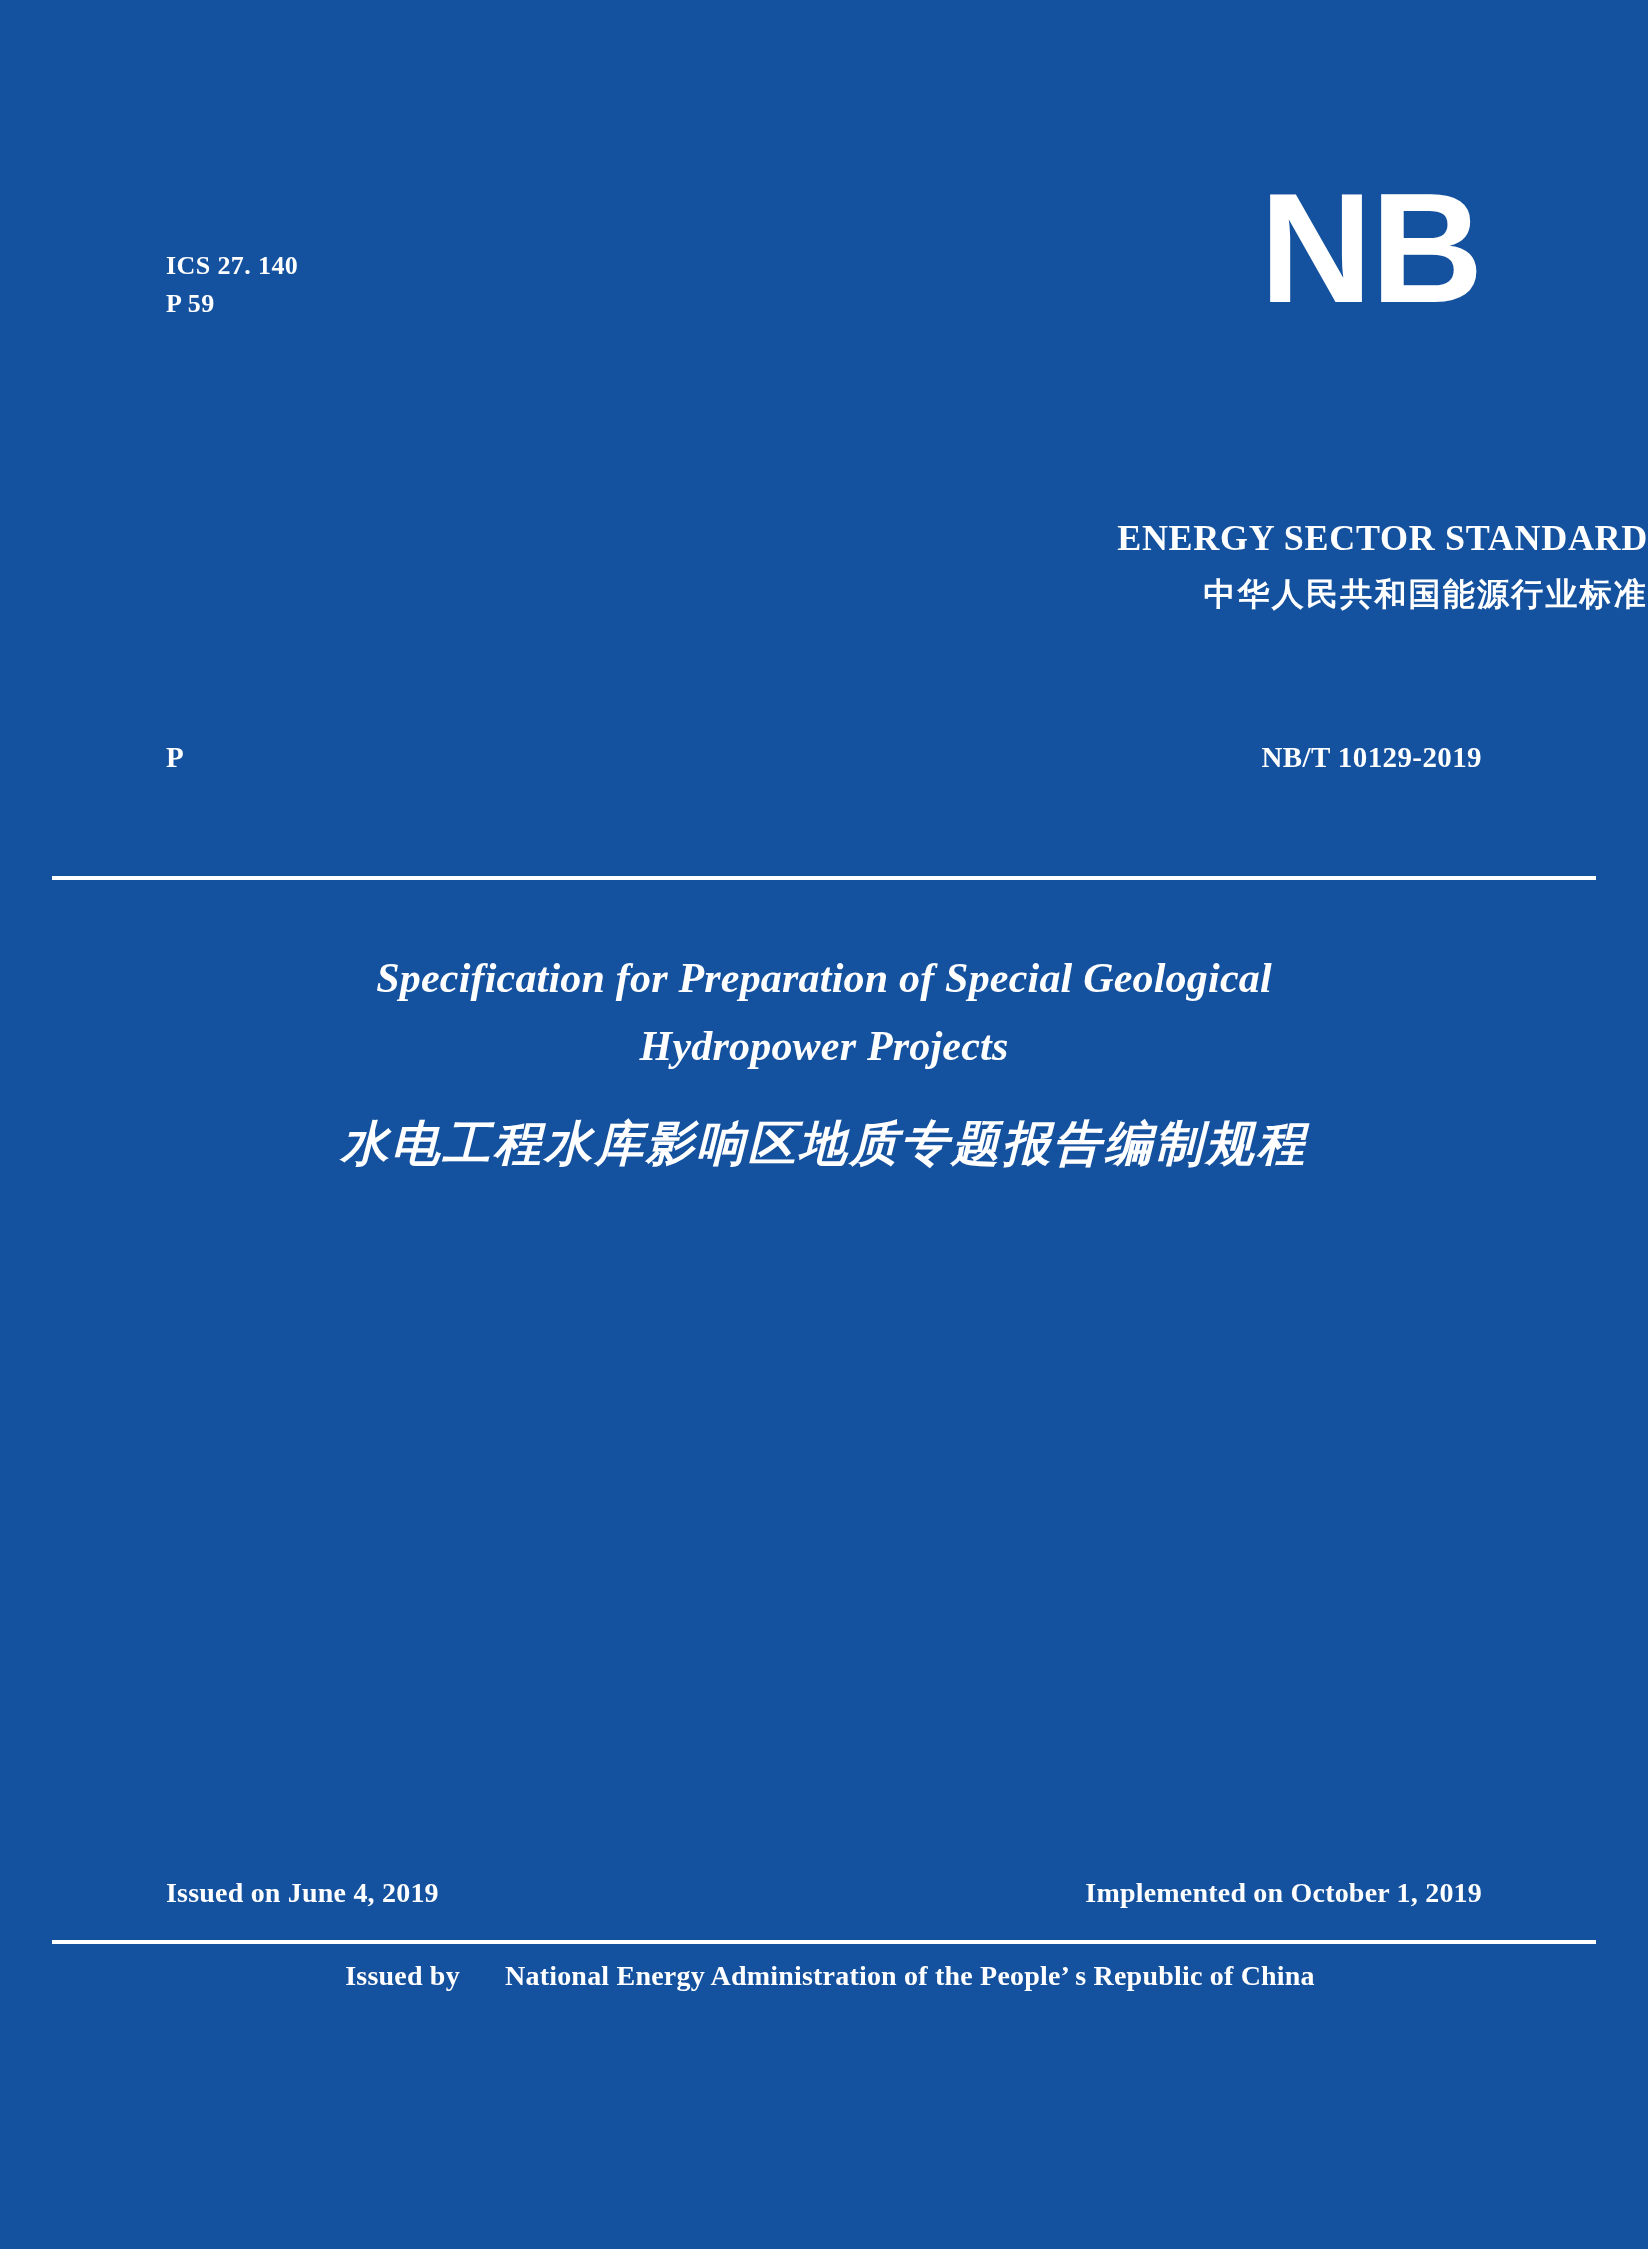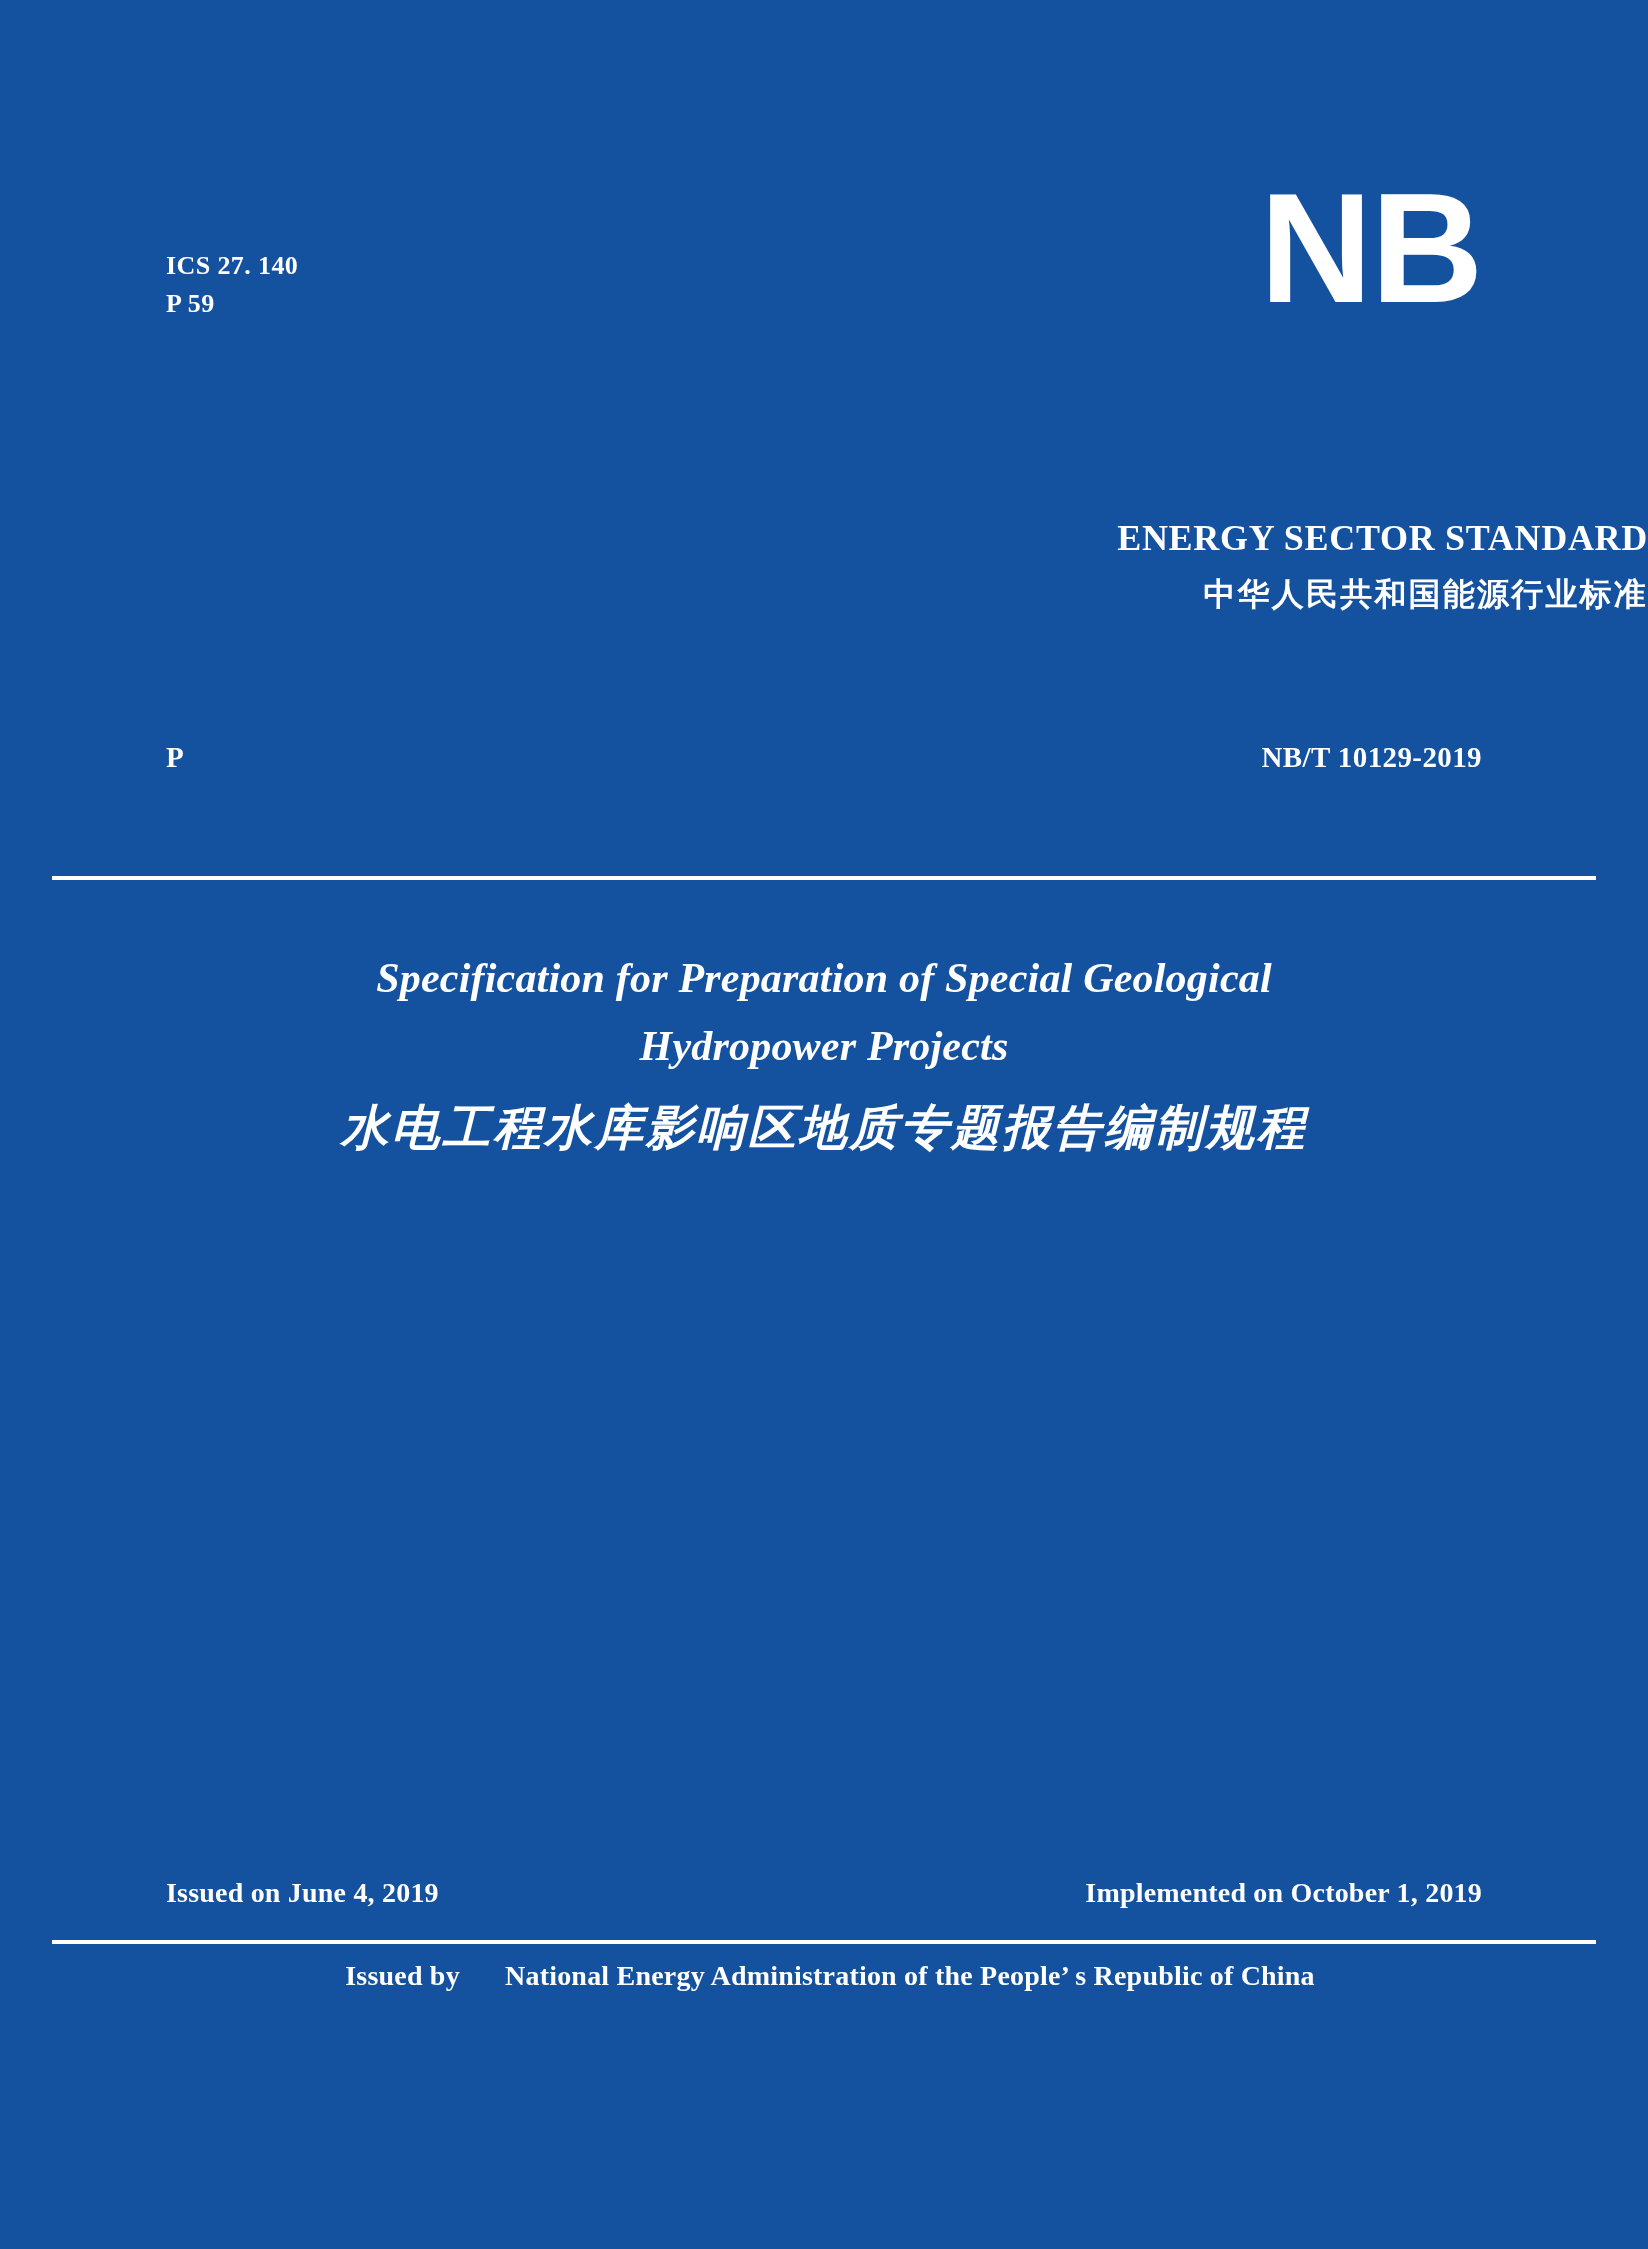--- a/index.html
+++ b/index.html
@@ -102,21 +102,21 @@
     font-weight: bold;
     font-size: 42px;
     line-height: 1.62;
     letter-spacing: 0.2px;
   }
   .title-cn {
     font-family: "DejaVu Sans", sans-serif;
     font-weight: bold;
     font-size: 48px;
     letter-spacing: 2.9px;
-    margin-top: 16px;
+    margin-top: 32px;
   }
 
   
   .dates-row {
     position: absolute;
     left: 166px;
     right: 166px;
     top: 1877px;
     display: flex;
     justify-content: space-between;

